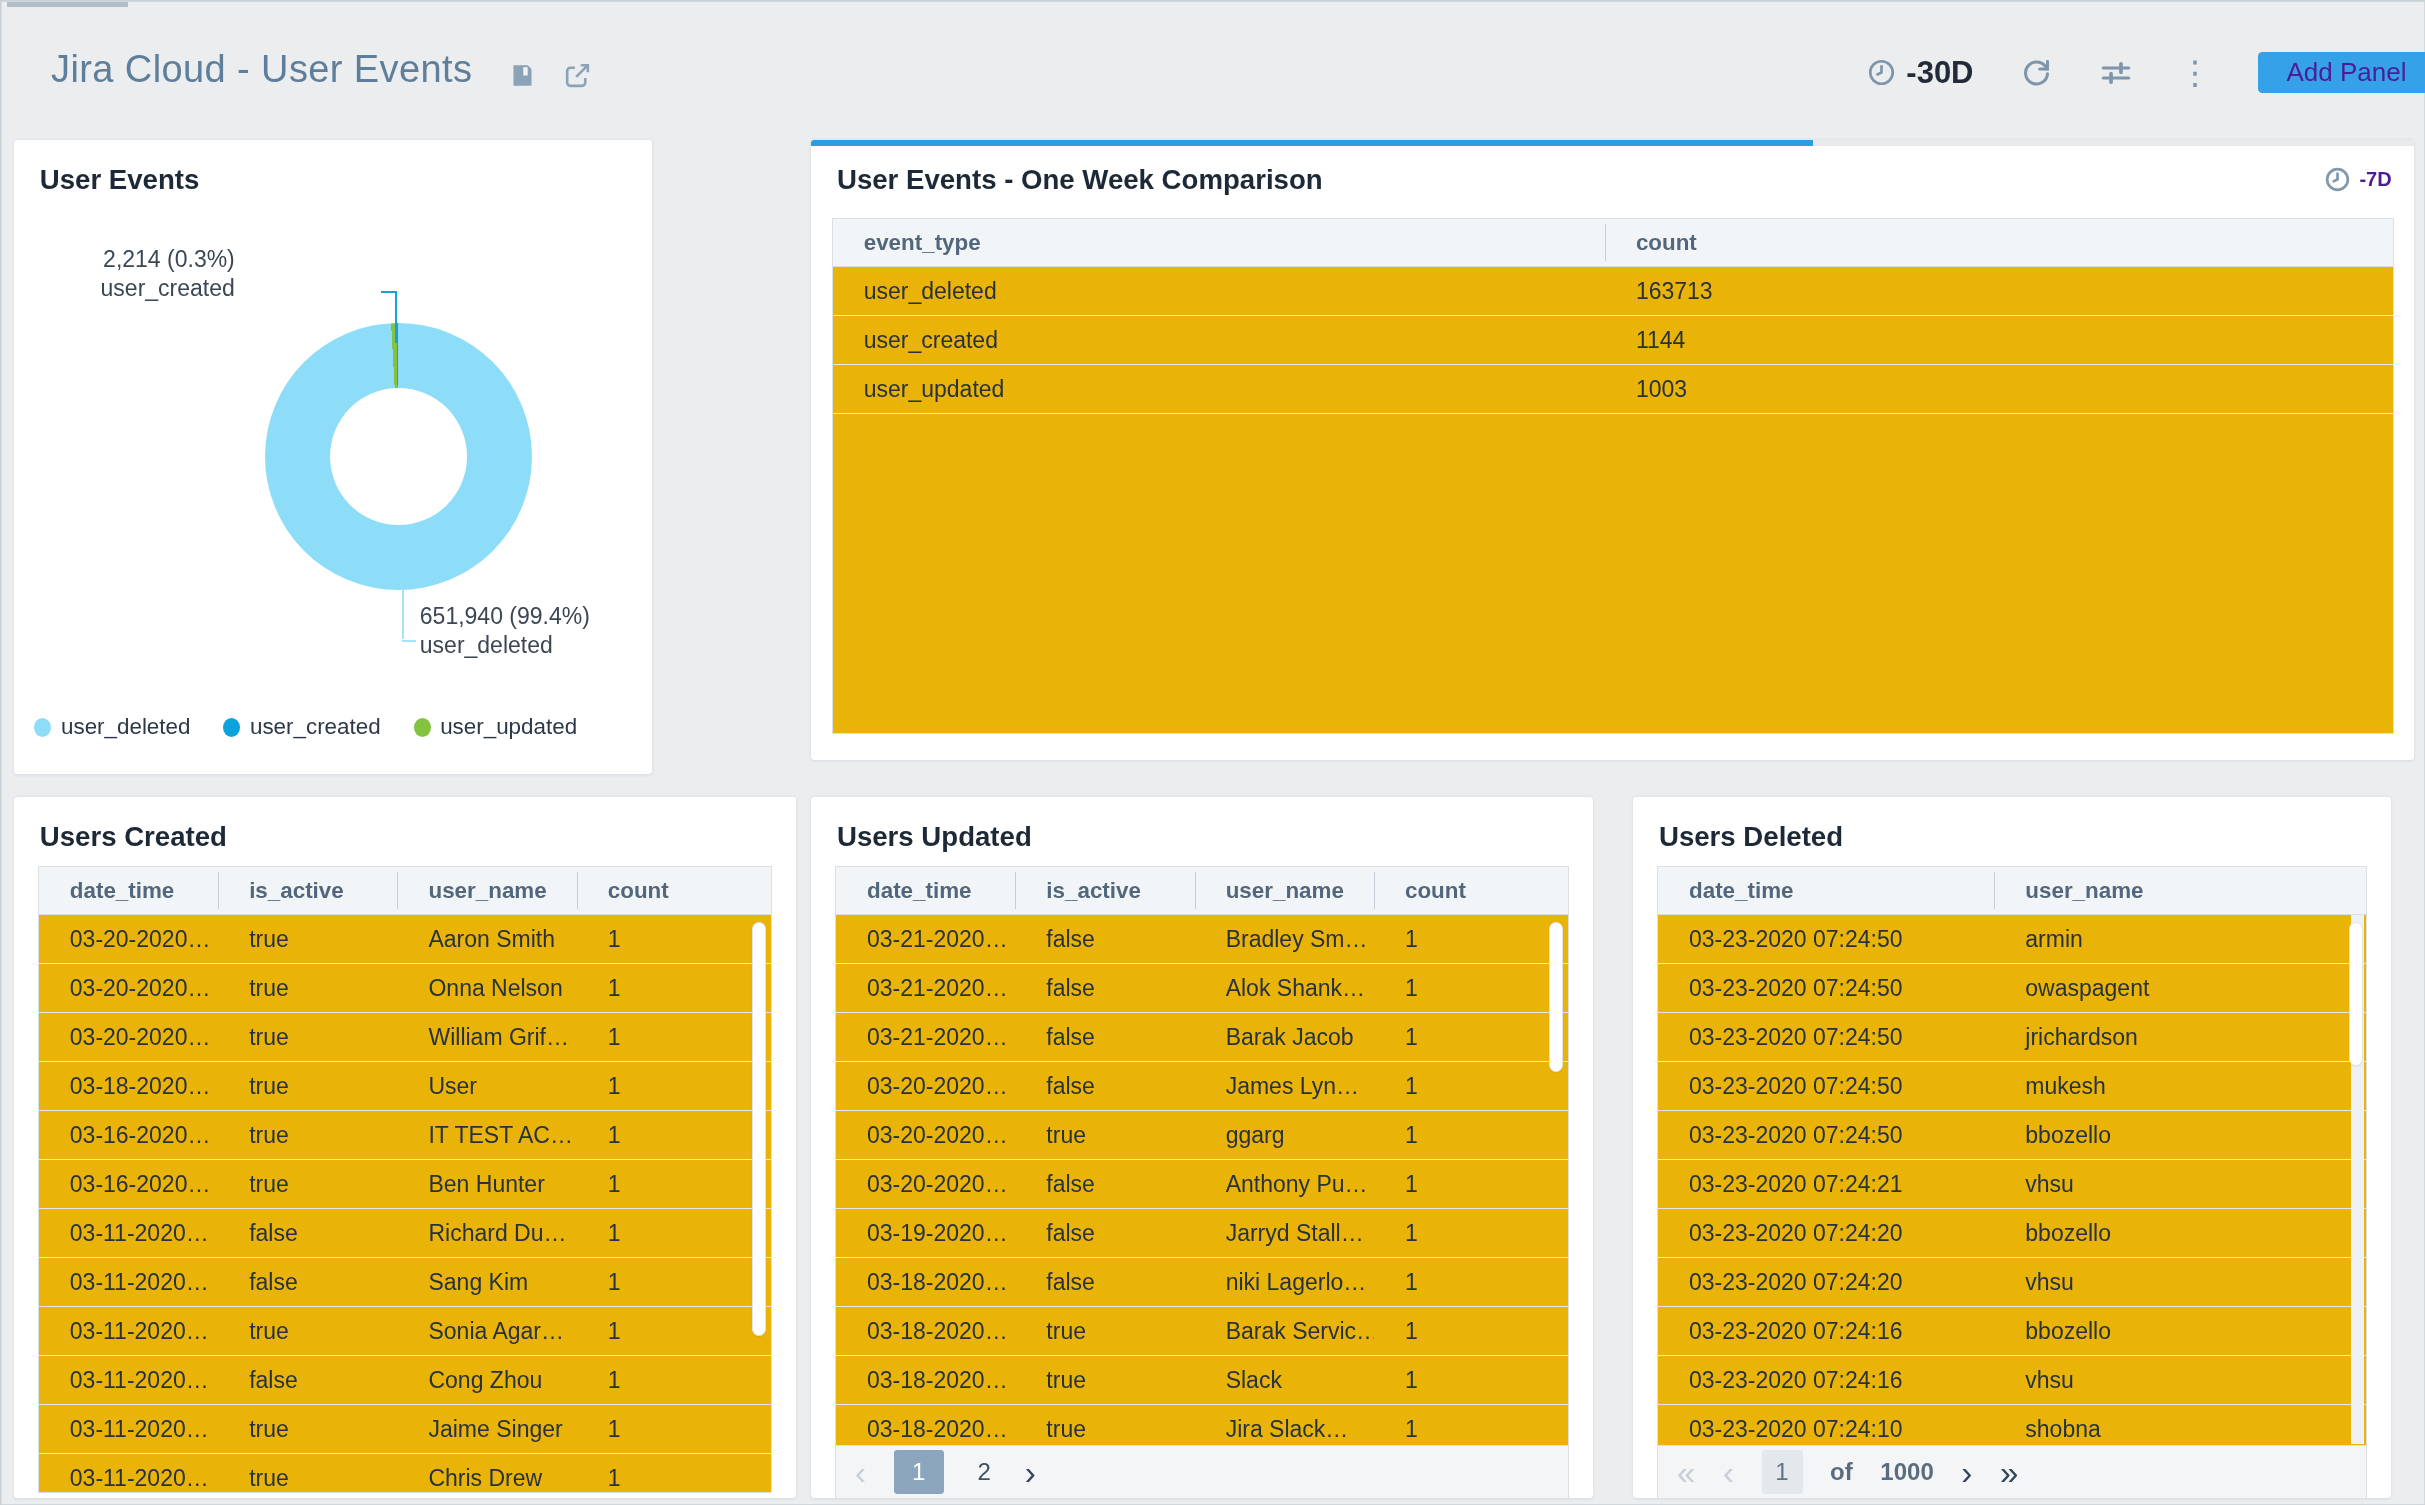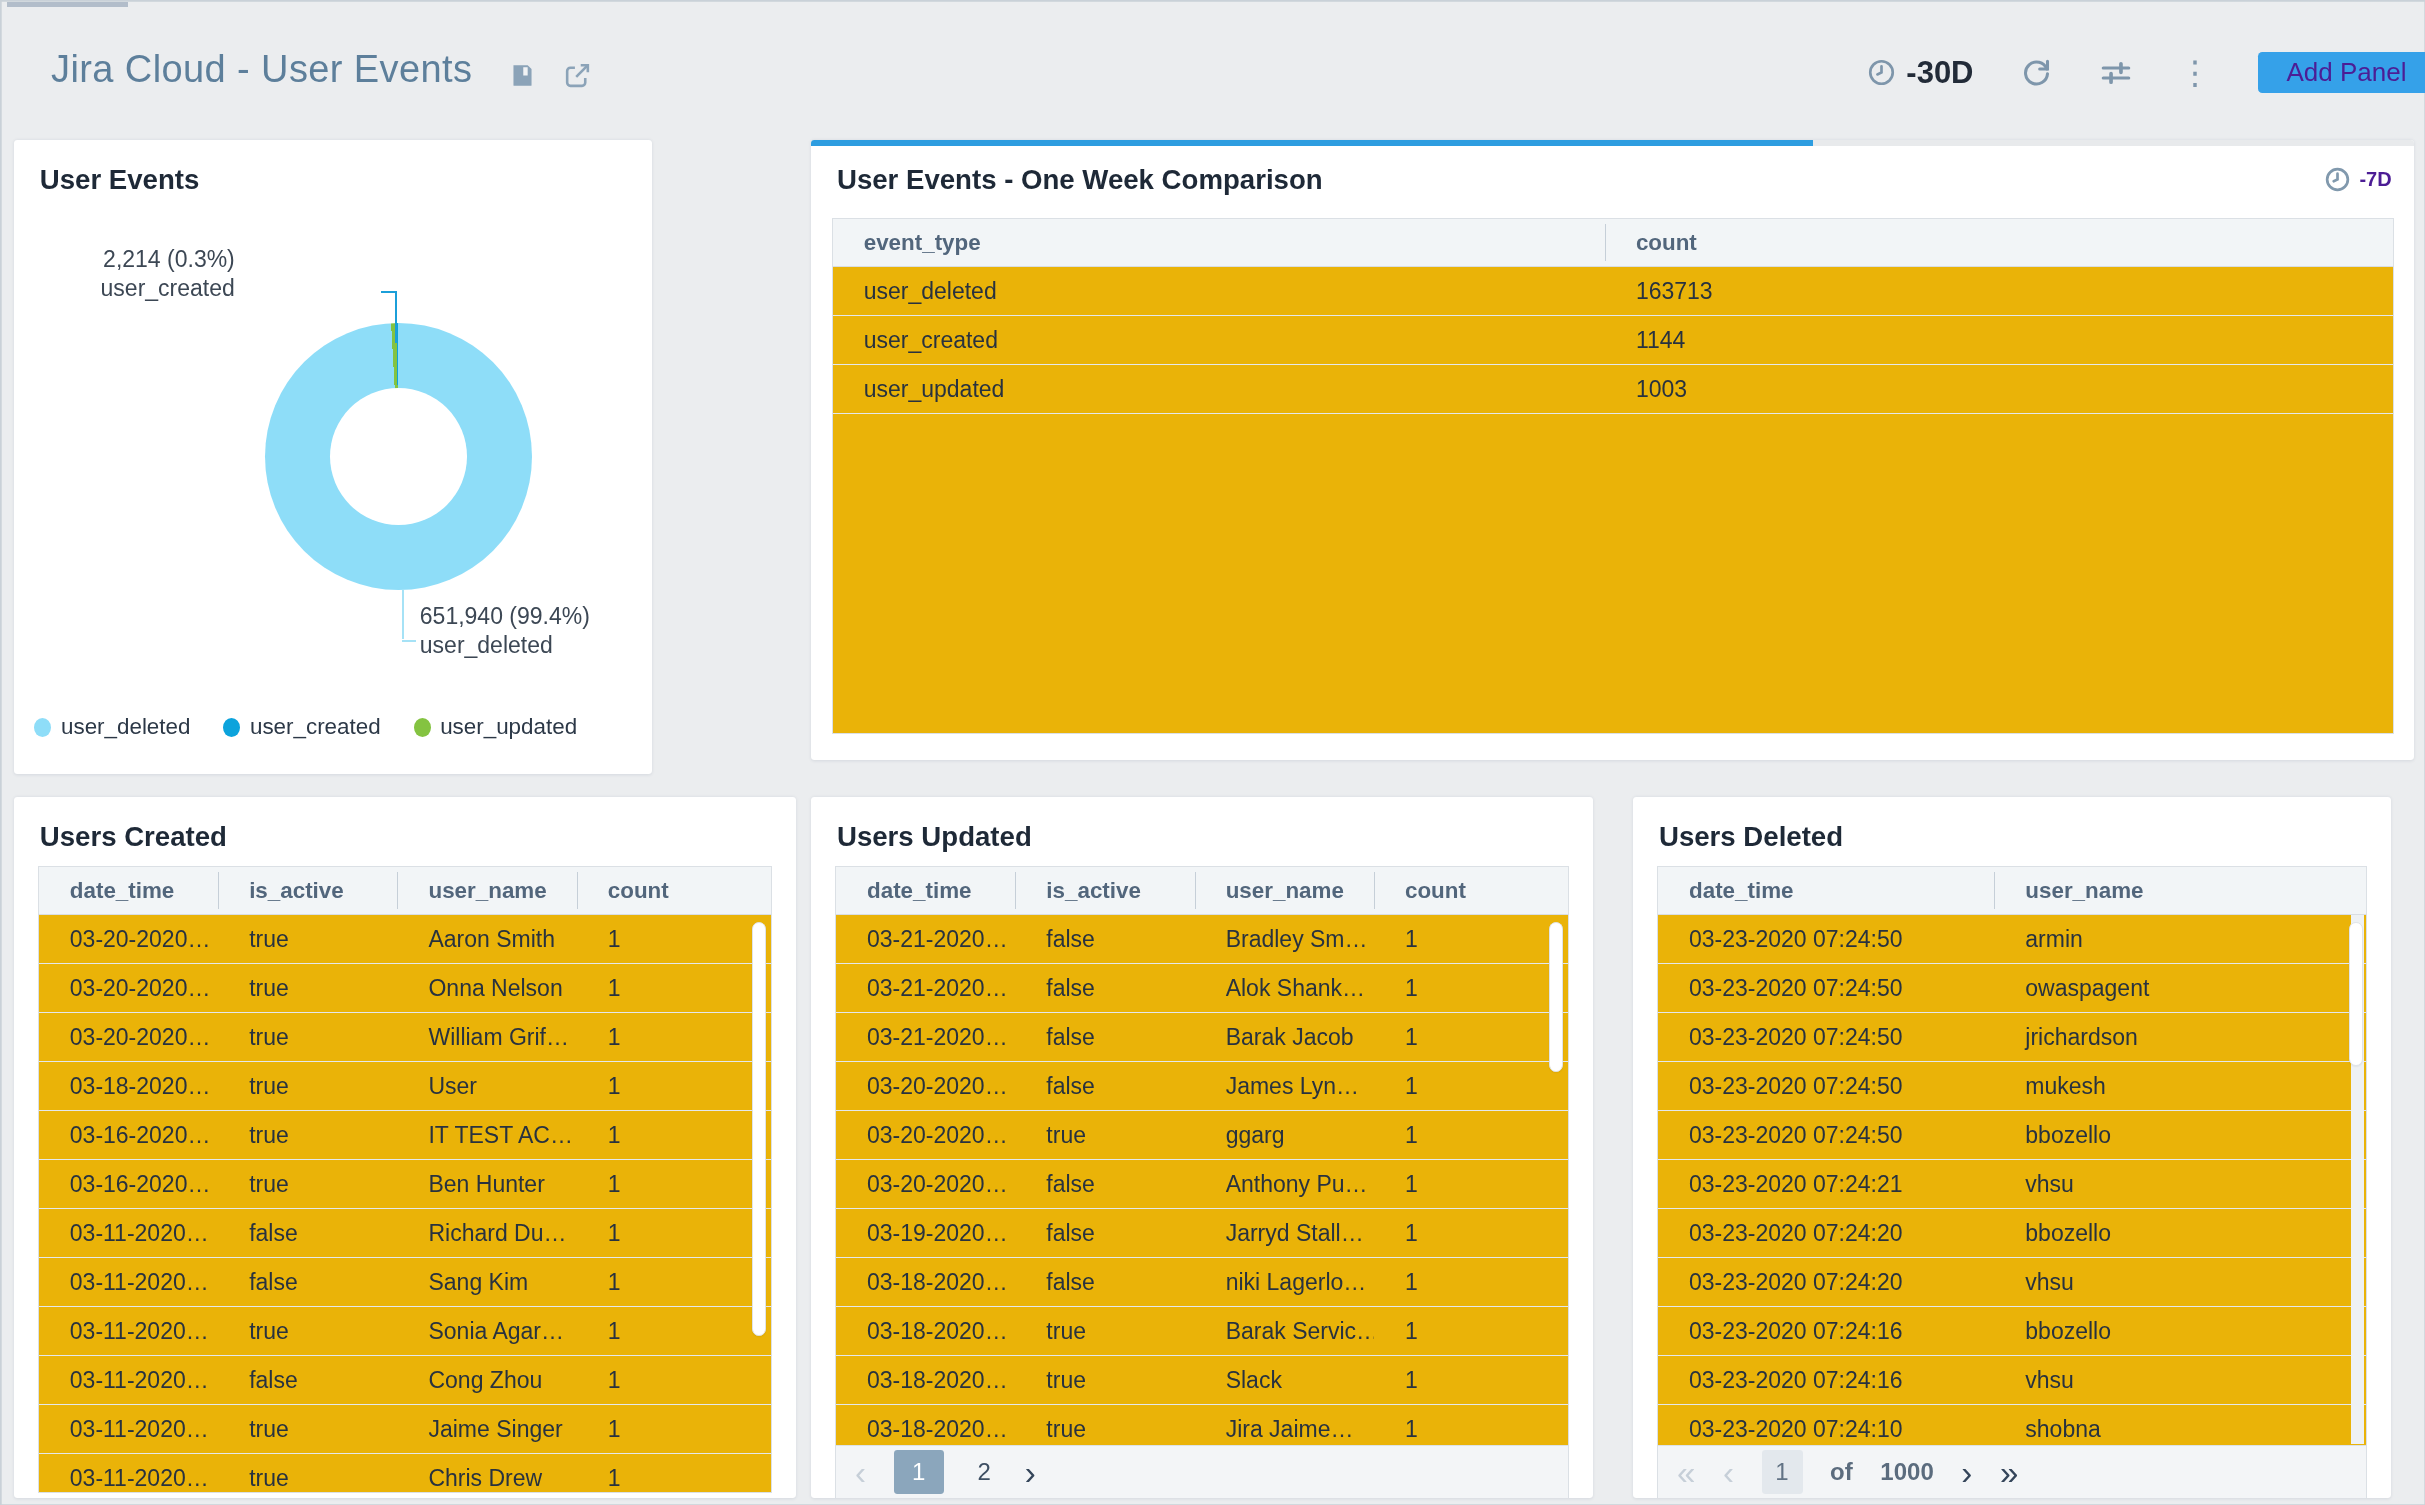--- a/index.html
+++ b/index.html
@@ -361,21 +361,21 @@
           </div>
           <div class="tr">
             <div class="td">03-18-2020…</div>
             <div class="td">true</div>
             <div class="td">Slack</div>
             <div class="td">1</div>
           </div>
           <div class="tr">
             <div class="td">03-18-2020…</div>
             <div class="td">true</div>
-            <div class="td">Jira Jaime…</div>
+            <div class="td">Jira Slack…</div>
             <div class="td">1</div>
           </div>
         </div>
       <div class="sb-thumb sb-light" style="right:5.2px;top:55px;height:148px;"></div>
       <div class="pager">
         <span class="pg-chev dis">‹</span>
         <span class="pg-num active">1</span>
         <span class="pg-num">2</span>
         <span class="pg-chev">›</span>
       </div>

